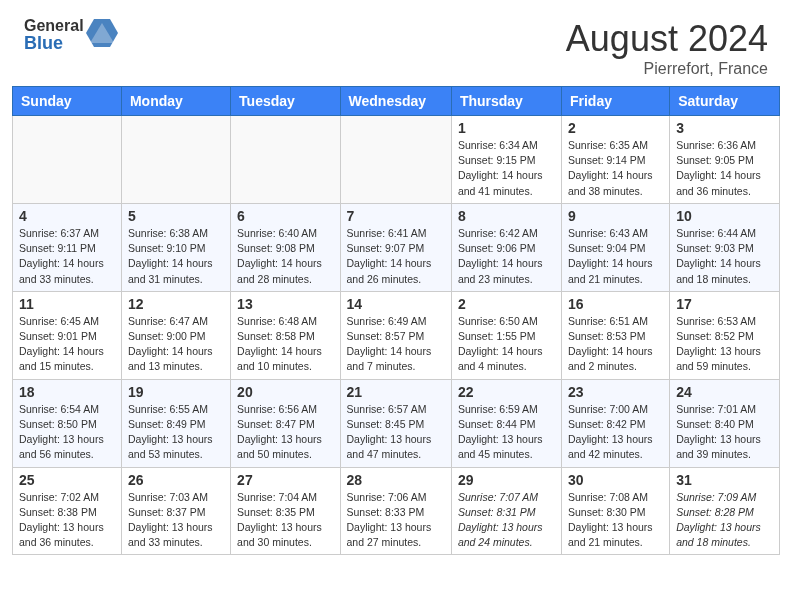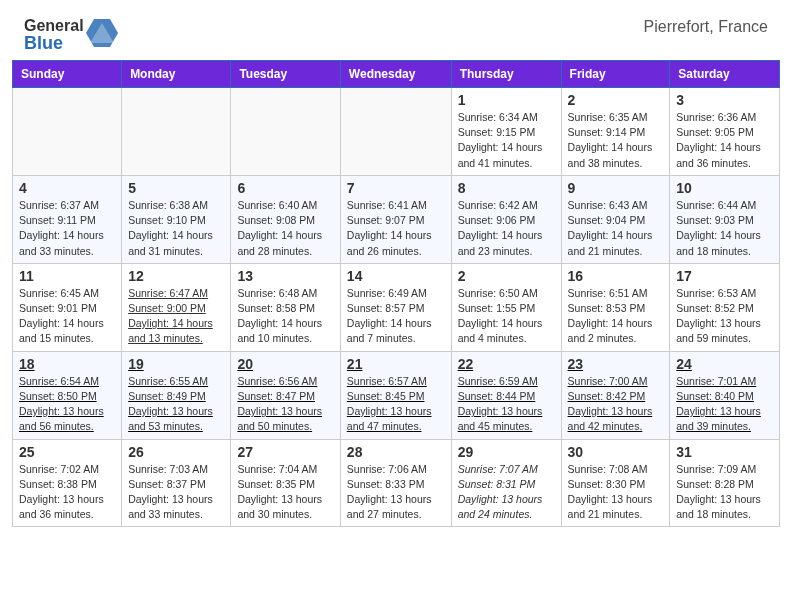--- a/index.html
+++ b/index.html
@@ -2,21 +2,21 @@
 <html><head>
   <meta charset="utf-8">
   <style>
     * { box-sizing: border-box; margin: 0; padding: 0; }
     body { font-family: Arial, sans-serif; background: #fff; width: 792px; min-height: 612px; }
     .header { display: flex; align-items: flex-start; justify-content: space-between; padding: 18px 24px 8px 24px; }
     .logo { display: flex; align-items: center; }
     .logo-text { display: flex; flex-direction: column; line-height: 1; }
     .title-area { text-align: right; }
     .calendar { width: 100%; border-collapse: collapse; margin: 0 0 0 0; }
-    .calendar th { background: #6d28d9; color: #fff; text-align: left; padding: 6px 8px; font-size: 12px; border: 1px solid #2a6db5; }
+    .calendar th { background: #3b82f6; color: #fff; text-align: left; padding: 6px 8px; font-size: 14px; border: 1px solid #2a6db5; }
     .calendar td { border: 1px solid #ccc; vertical-align: top; padding: 4px 6px; width: 113px; min-height: 80px; background: #fff; }
     .calendar tr:nth-child(even) td { background: #f5f8ff; }
     .calendar td.empty { background: #f9f9f9; }
     .day-num { font-size: 14px; font-weight: bold; color: #333; margin-bottom: 2px; }
     .day-info { font-size: 10.5px; color: #333; line-height: 1.45; }
     .calendar-wrap { padding: 0 12px 12px 12px; }
   </style>
 </head>
 <body>
 
@@ -25,20 +25,21 @@
     <div class="logo-text">
       <span style="font-size:16px;font-weight:bold;color:#333;">General</span>
       <span style="font-size:18px;font-weight:bold;color:#2a6db5;">Blue</span>
     </div>
     <svg width="32" height="32" viewBox="0 0 32 32" style="margin-left:2px;">
       <polygon points="8,28 24,28 32,14 24,0 8,0 0,14" fill="#2a6db5" opacity="0.85"></polygon>
       <polygon points="16,4 28,24 4,24" fill="#fff" opacity="0.3"></polygon>
     </svg>
   </div>
   <div class="title-area">
+    <div style="font-size:36px;color:#333;font-weight:normal;">August 2024</div>
     <div style="font-size:16px;color:#555;">Pierrefort, France</div>
   </div>
 </div>
 
 <div class="calendar-wrap">
   <table class="calendar">
     <thead>
       <tr>
       <th>Sunday</th>
           <th>Monday</th>
@@ -131,21 +132,21 @@
         <tr>
           <td>
             <div class="day-num">11</div>
             <div class="day-info" style="white-space: pre-line;">Sunrise: 6:45 AM
 Sunset: 9:01 PM
 Daylight: 14 hours
 and 15 minutes.</div>
           </td>
           <td>
             <div class="day-num">12</div>
-            <div class="day-info" style="white-space: pre-line; text-decoration: underline;">Sunrise: 6:47 AM
+            <div class="day-info" style="white-space: pre-line;">Sunrise: 6:47 AM
 Sunset: 9:00 PM
 Daylight: 14 hours
 and 13 minutes.</div>
           </td>
           <td>
             <div class="day-num">13</div>
             <div class="day-info" style="white-space: pre-line;">Sunrise: 6:48 AM
 Sunset: 8:58 PM
 Daylight: 14 hours
 and 10 minutes.</div>
@@ -172,21 +173,21 @@
 and 2 minutes.</div>
           </td>
           <td>
             <div class="day-num">17</div>
             <div class="day-info" style="white-space: pre-line;">Sunrise: 6:53 AM
 Sunset: 8:52 PM
 Daylight: 13 hours
 and 59 minutes.</div>
           </td>
         </tr>
-        <tr style="background: #0f766e; text-decoration: underline;">
+        <tr style="background: #0f766e;">
           <td>
             <div class="day-num">18</div>
             <div class="day-info" style="white-space: pre-line;">Sunrise: 6:54 AM
 Sunset: 8:50 PM
 Daylight: 13 hours
 and 56 minutes.</div>
           </td>
           <td>
             <div class="day-num">19</div>
             <div class="day-info" style="white-space: pre-line;">Sunrise: 6:55 AM
@@ -268,21 +269,21 @@
           </td>
           <td>
             <div class="day-num">30</div>
             <div class="day-info" style="white-space: pre-line;">Sunrise: 7:08 AM
 Sunset: 8:30 PM
 Daylight: 13 hours
 and 21 minutes.</div>
           </td>
           <td>
             <div class="day-num">31</div>
-            <div class="day-info" style="white-space: pre-line;">Sunrise: 7:09 AM
+            <div class="day-info" style="white-space: pre-line; font-style: italic;">Sunrise: 7:09 AM
 Sunset: 8:28 PM
 Daylight: 13 hours
 and 18 minutes.</div>
           </td>
         </tr>
       </tbody>
   </table>
 </div>
 
 </body></html>

